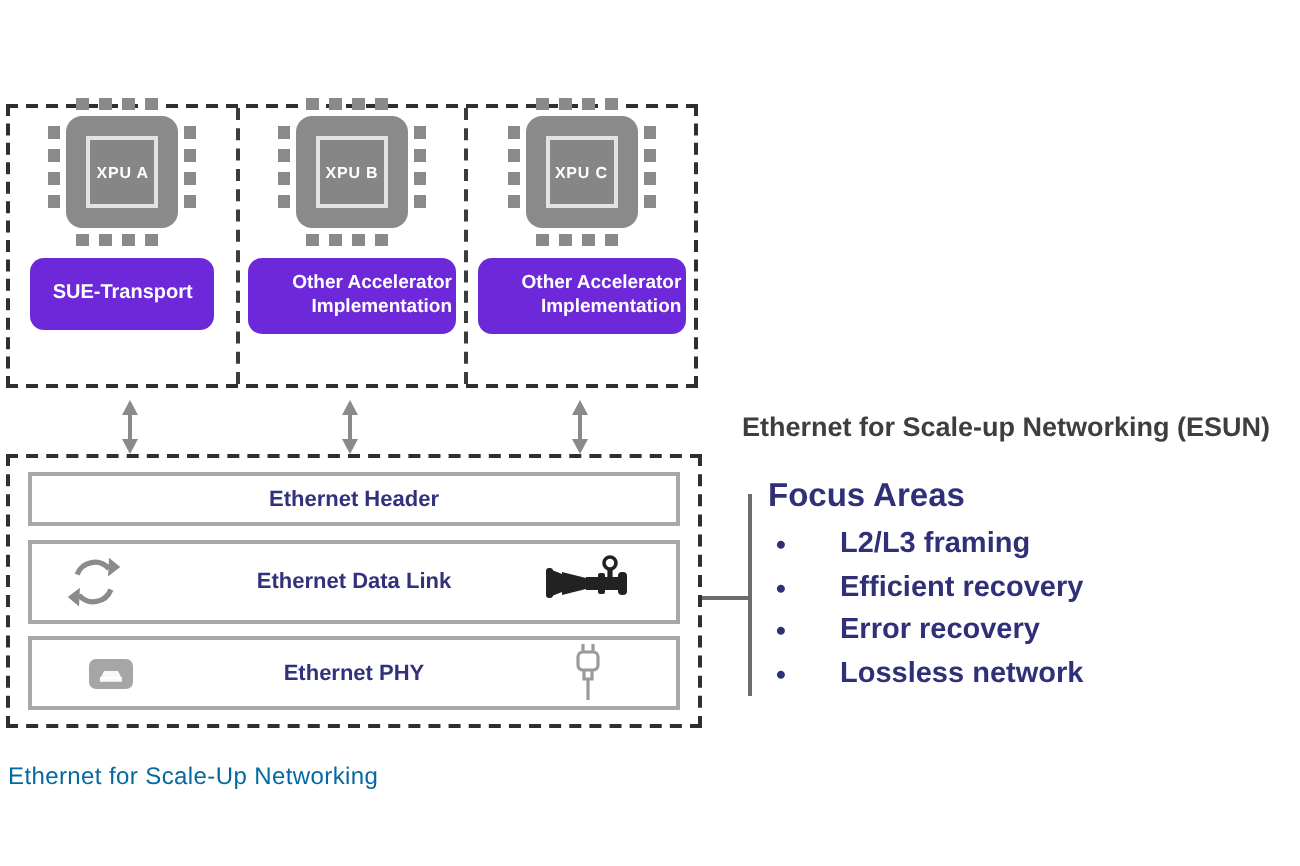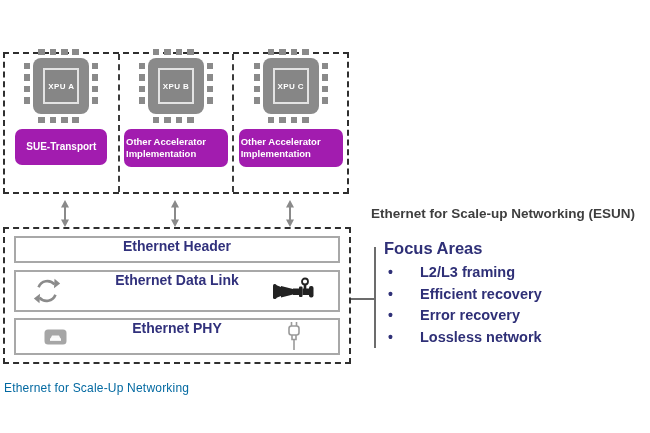--- a/index.html
+++ b/index.html
@@ -27,41 +27,41 @@
   }
   .pins { position:absolute; }
   .pins-h { left:5px; right:5px; height:6px;
     background:repeating-linear-gradient(90deg,#8a8a8a 0 6.5px,transparent 6.5px 11.5px); }
   .pins-v { top:5px; bottom:5px; width:6px;
     background:repeating-linear-gradient(180deg,#8a8a8a 0 6.5px,transparent 6.5px 11.5px); }
   .pins-top { top:-9px; } .pins-bottom { bottom:-9px; }
   .pins-left { left:-9px; } .pins-right { right:-9px; }
 
   .label-box {
-    margin-top:15px; background:#a21caf; color:#ffffff; border-radius:7px;
+    margin-top:15px; background:#6d28d9; color:#ffffff; border-radius:7px;
     font-weight:bold; display:flex; align-items:center; justify-content:center;
-    text-align:left; line-height:1.25;
+    text-align:right; line-height:1.25;
   }
   .label-box.one-line { width:92px; height:36px; font-size:10px; }
   .label-box.two-line { width:104px; height:38px; font-size:9.5px; padding:0 2px; box-sizing:border-box; }
 
   
   .updown-arrow { position:absolute; top:200px; }
   .arrow-1 { left:58px; } .arrow-2 { left:168px; } .arrow-3 { left:283px; }
 
   
   .eth-box {
     position:absolute; left:3px; top:227px; width:348px; height:137px;
     border:2px dashed #2f2f2f; box-sizing:border-box; padding:7px 9px;
     display:flex; flex-direction:column; justify-content:space-between;
   }
   .eth-row {
     border:2px solid #a8a8a8; background:#ffffff; position:relative;
-    display:flex; justify-content:center;
-    color:#31317c; font-weight:bold; font-size:14px; box-sizing:border-box;
+    display:flex; align-items:center; justify-content:center;
+    color:#31317c; font-weight:bold; font-size:11px; box-sizing:border-box;
   }
   .row-header { height:27px; }
   .row-datalink { height:42px; }
   .row-phy { height:37px; }
   .row-icon-left { position:absolute; left:16px; top:50%; transform:translateY(-50%); line-height:0; }
   .row-icon-right { position:absolute; right:22px; top:50%; transform:translateY(-50%); line-height:0; }
   .row-phy .row-icon-left { left:28px; }
   .row-phy .row-icon-right { right:36px; }
 
   

